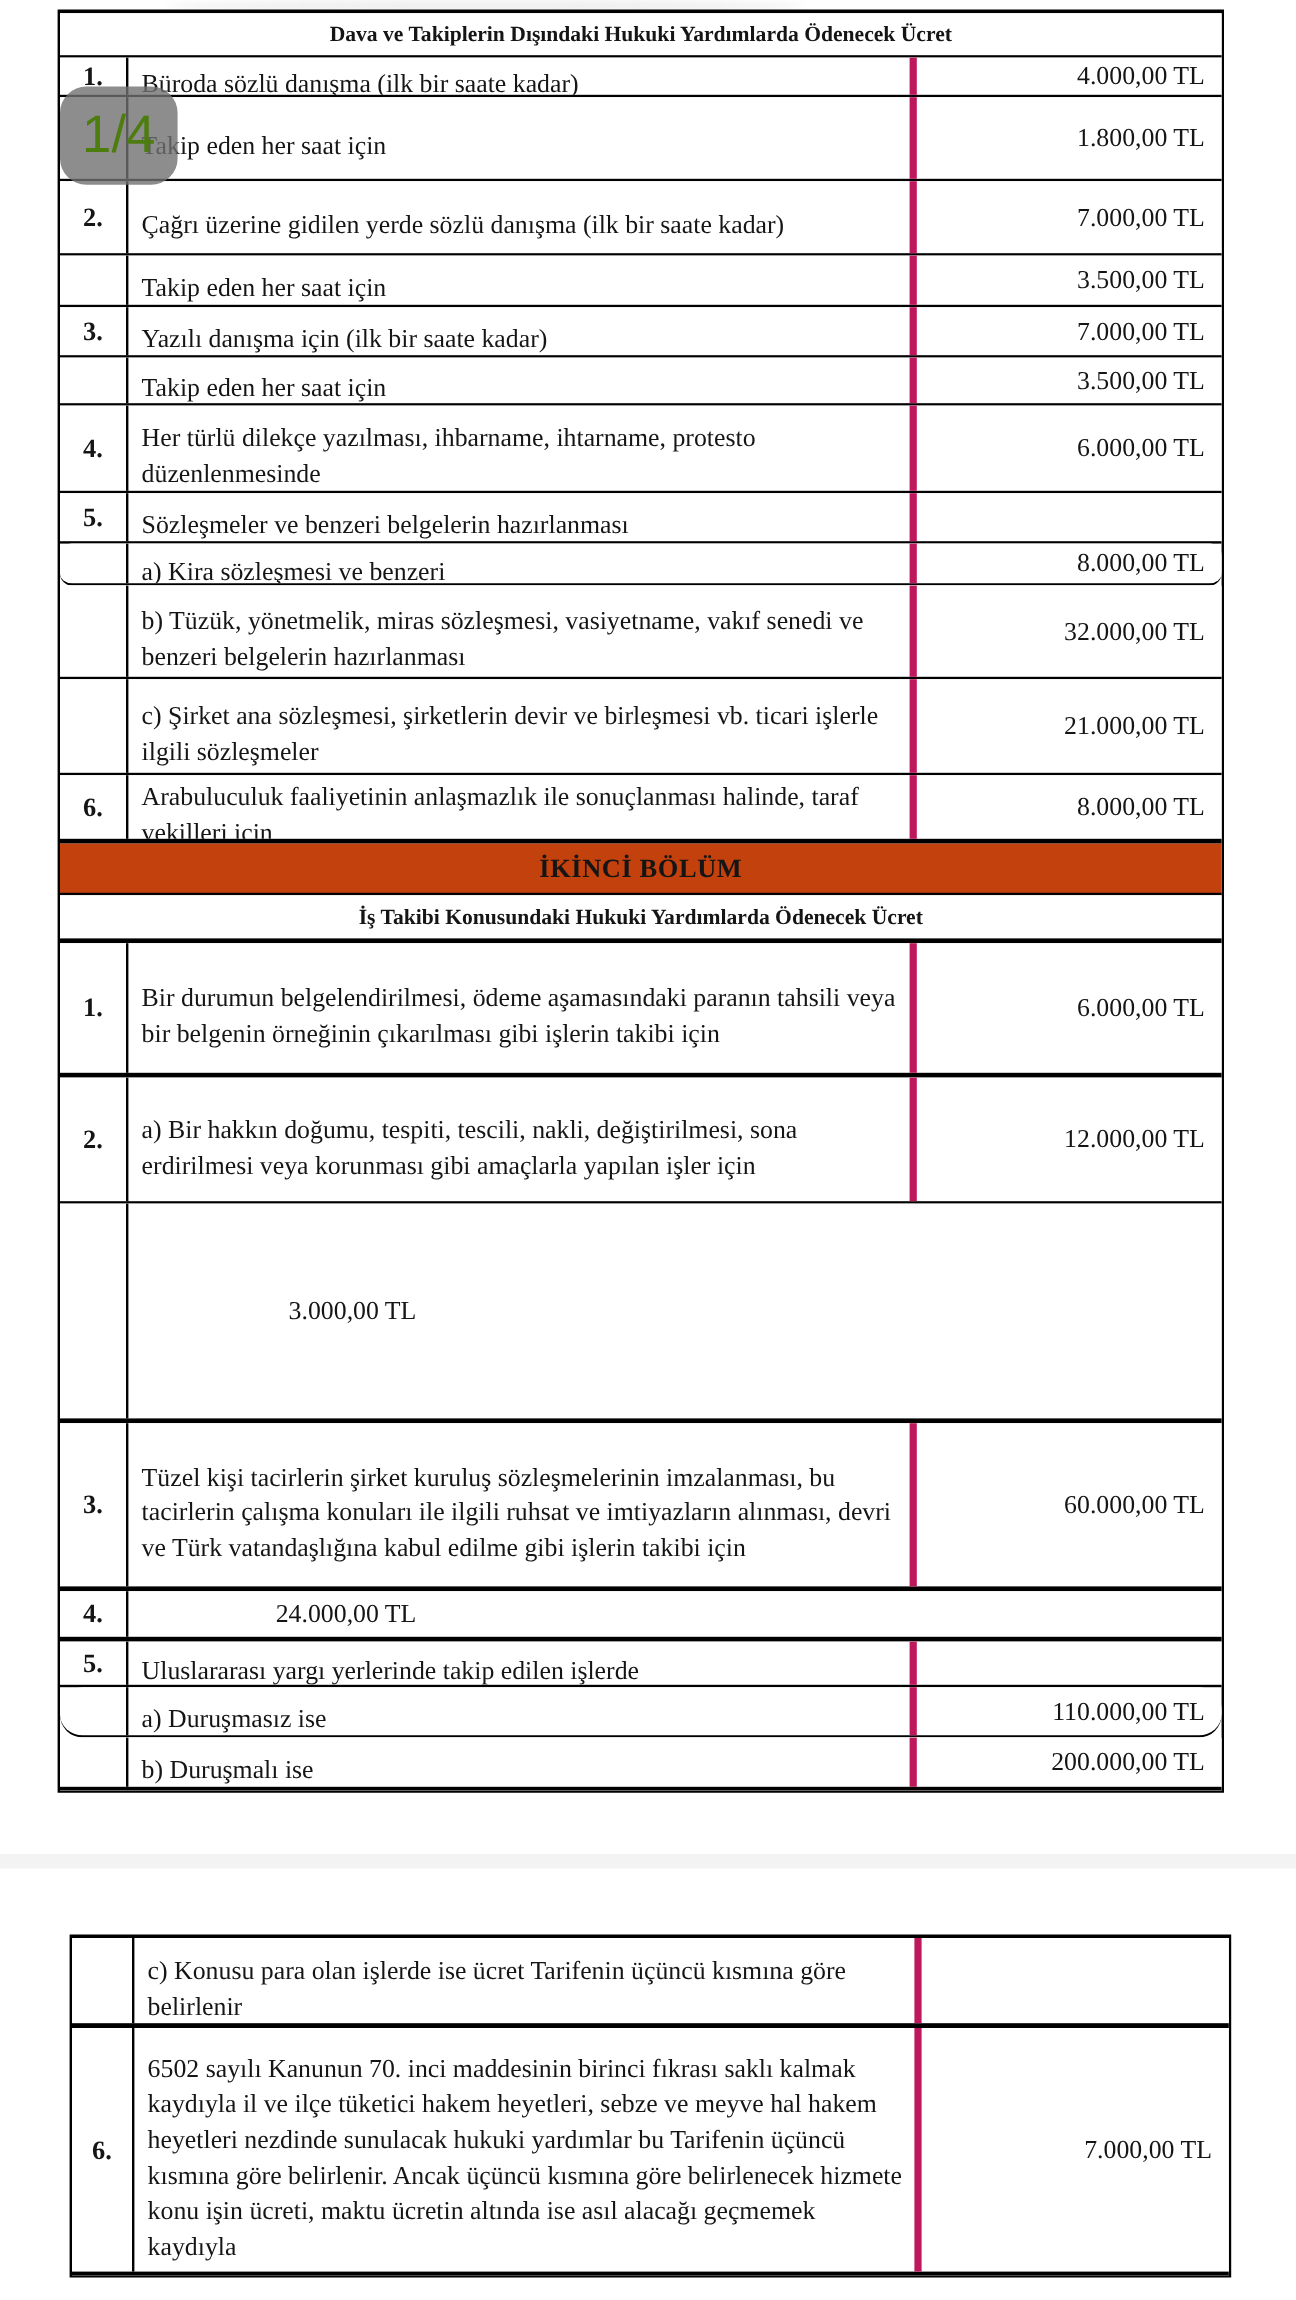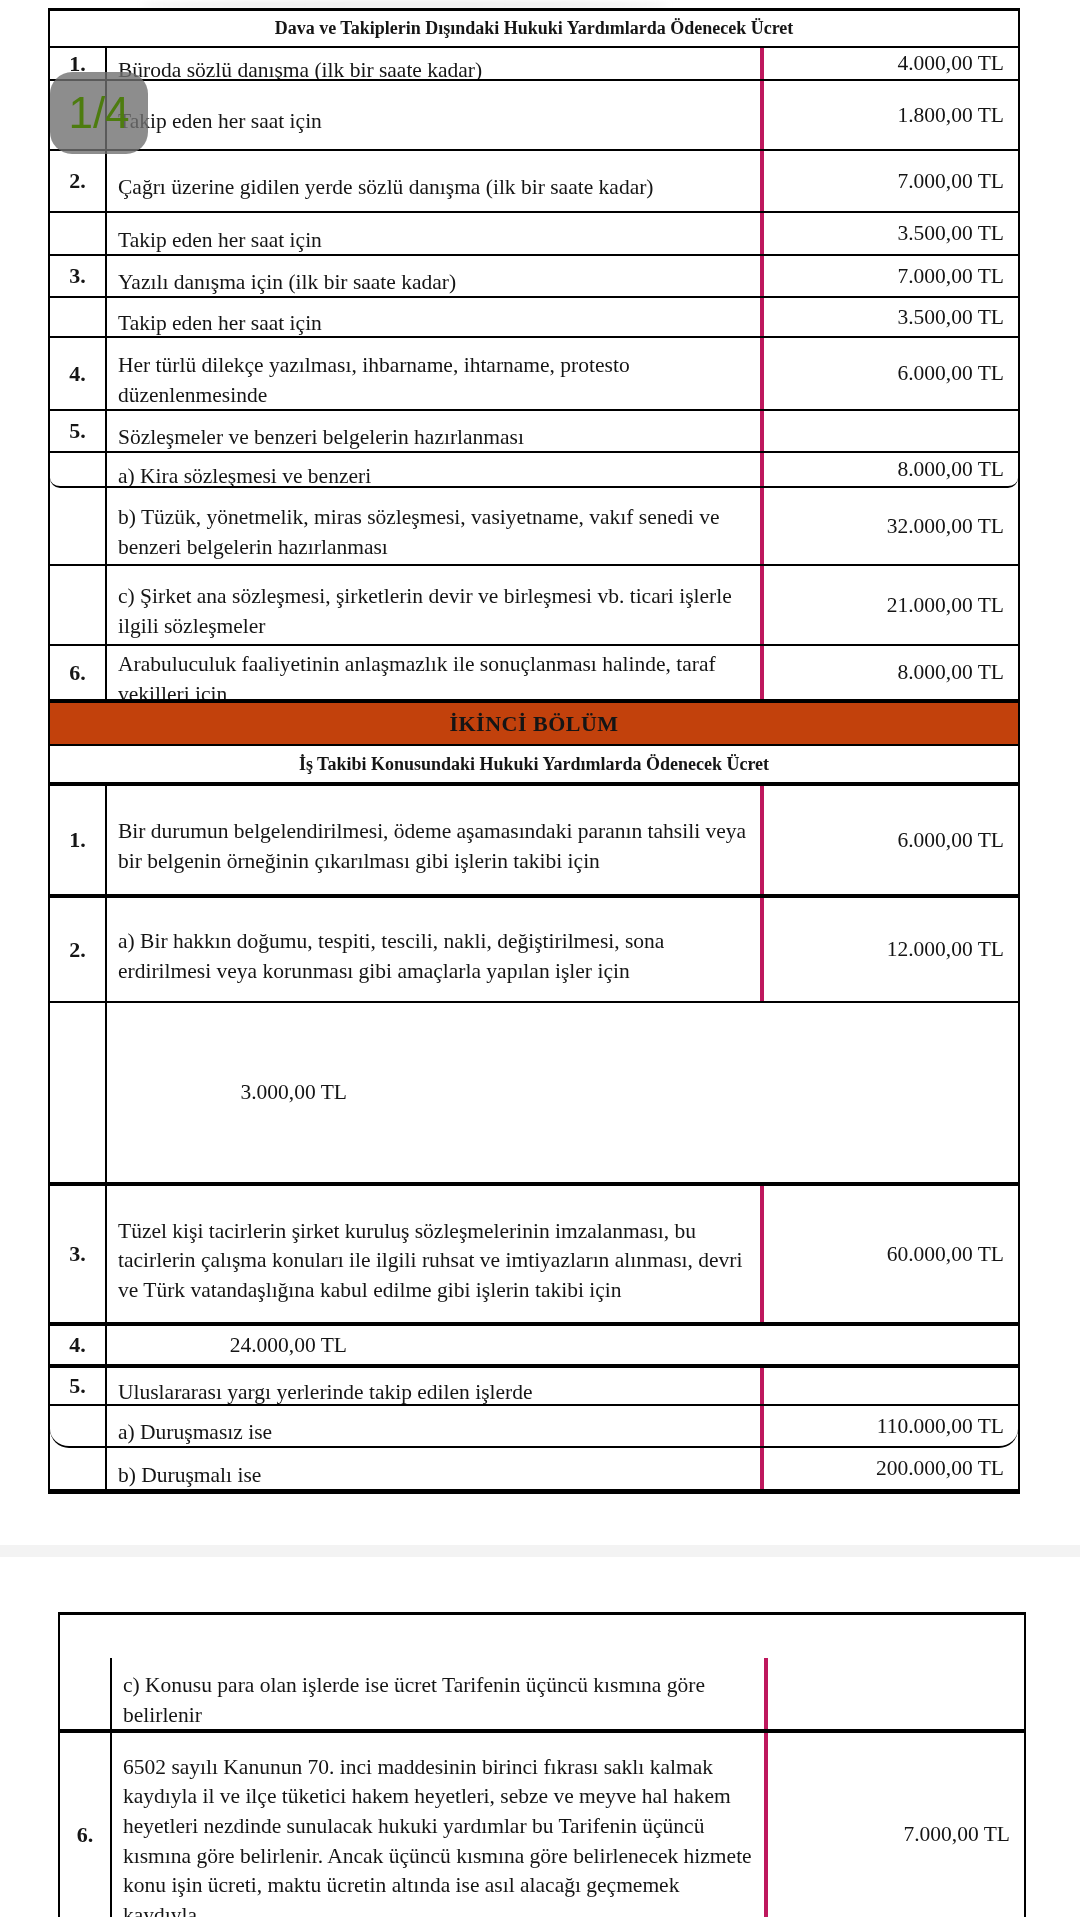--- a/index.html
+++ b/index.html
@@ -10,21 +10,21 @@
   .scan-smudge{position:absolute;background:rgba(120,120,120,0.12);filter:blur(3px);border-radius:50%;}
   .fee-table{position:absolute;border:2px solid #000;border-top-width:3px;background:#fff;box-sizing:content-box;}
   .t1{left:48px;top:8px;width:968px;}
   .t3{left:58px;top:1612px;width:964px;}
   .row{display:flex;border-bottom:2px solid #000;box-sizing:border-box;background:#fff;}
   .row.thick{border-bottom-width:4px;}
   .row:last-child{border-bottom-width:3px;}
   .cell{box-sizing:border-box;display:flex;align-items:center;overflow:hidden;}
   .num{width:57px;border-right:2px solid #000;justify-content:center;font-weight:bold;font-size:22px;flex:none;}
   .t3 .num{width:52px;}
-  .desc{flex:1;border-right:4px solid #be185d;padding:19px 8px 5px 11px;font-size:21.5px;line-height:1.38;}
+  .desc{flex:1;border-right:6px solid #be185d;padding:19px 8px 5px 11px;font-size:21.5px;line-height:1.38;}
   .price{width:254px;justify-content:flex-end;padding-right:14px;font-size:21.5px;flex:none;}
   .t3 .price{width:256px;}
   .full{width:100%;justify-content:center;text-align:center;font-weight:bold;font-size:18px;}
   .band-row{background:#c2410c;}
   .band-row .full{font-size:22px;letter-spacing:0.5px;}
   .page-break-band{position:absolute;left:0;top:1545px;width:1080px;height:12px;background:#f3f3f3;}
   .page-badge{
     position:absolute;left:50px;top:72px;width:98px;height:82px;
     background:rgba(112,112,112,0.80);border-radius:22px;
     display:flex;align-items:center;justify-content:center;
@@ -144,21 +144,21 @@
       <div class="row" style="height: 44px;">
         <div class="cell num"></div>
         <div class="cell desc">b) Duruşmalı ise</div>
         <div class="cell price">200.000,00 TL</div>
       </div>
     </div>
 
   <div class="page-break-band"></div>
 
   <div class="fee-table t3" id="table3">
-      <div class="row thick" style="height: 75px; margin-top: 43px;">
+      <div class="row thick" style="height: 75px;">
         <div class="cell num"></div>
         <div class="cell desc">c) Konusu para olan işlerde ise ücret Tarifenin üçüncü kısmına göre belirlenir</div>
         <div class="cell price"></div>
       </div>
       <div class="row" style="height: 206px;">
         <div class="cell num">6.</div>
         <div class="cell desc">6502 sayılı Kanunun 70.  inci maddesinin birinci fıkrası saklı kalmak kaydıyla il ve ilçe tüketici hakem heyetleri, sebze ve meyve hal hakem heyetleri nezdinde sunulacak hukuki yardımlar bu Tarifenin üçüncü kısmına göre belirlenir. Ancak üçüncü kısmına göre belirlenecek hizmete konu işin ücreti, maktu ücretin altında ise asıl alacağı geçmemek kaydıyla</div>
         <div class="cell price">7.000,00 TL</div>
       </div>
     </div>

